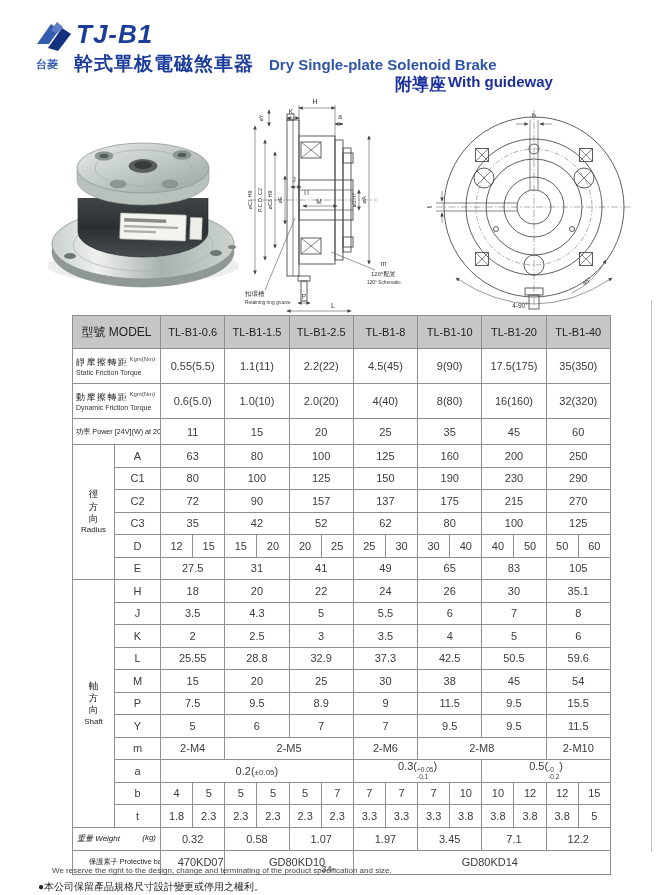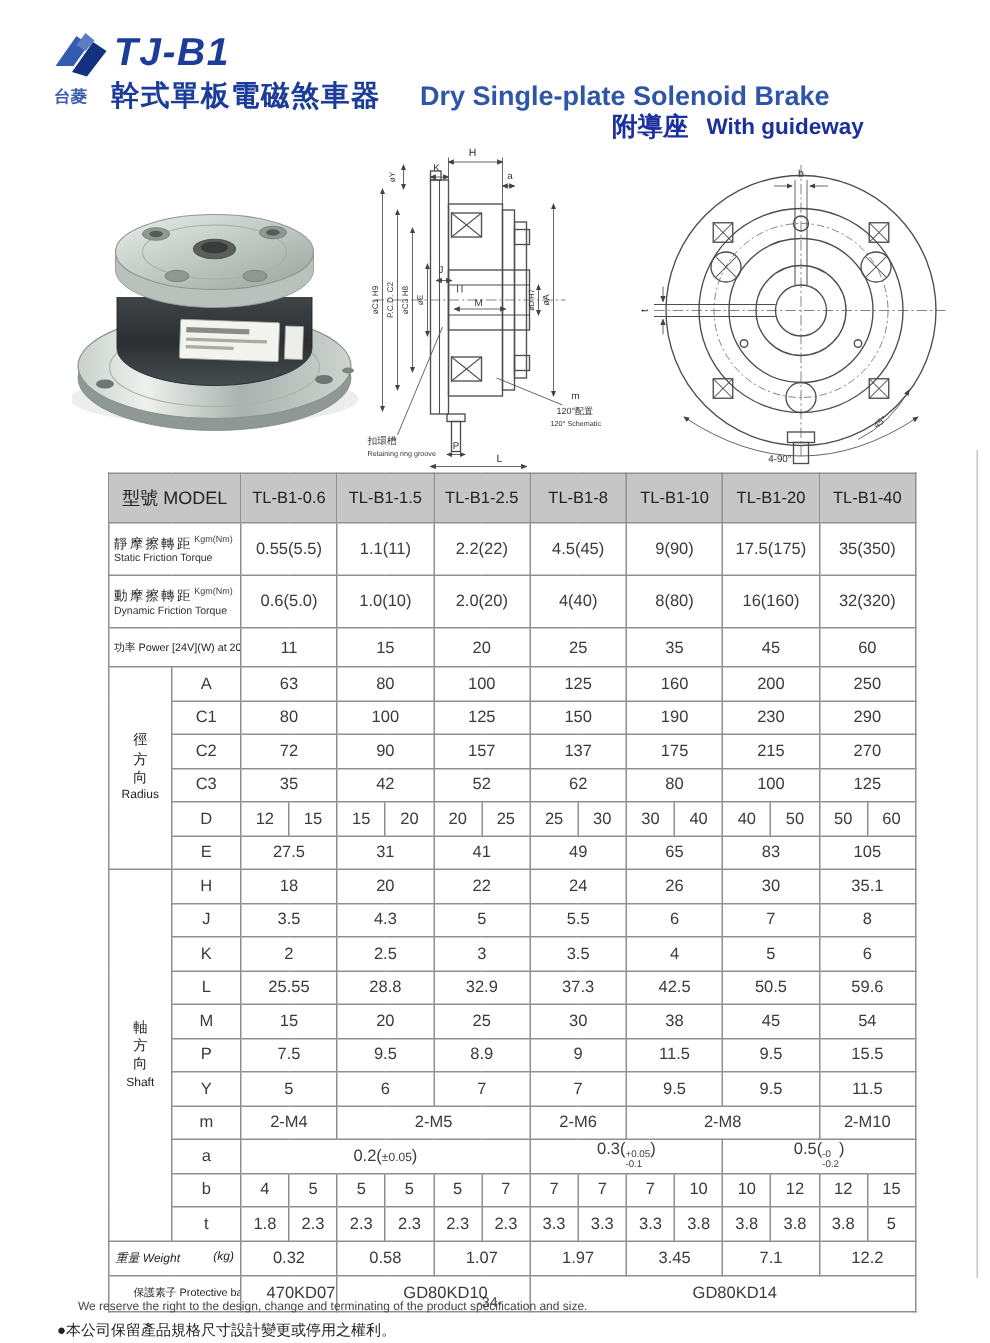--- a/index.html
+++ b/index.html
@@ -3,24 +3,24 @@
 <meta charset="utf-8">
 <style>
   html,body{margin:0;padding:0;background:#ffffff;}
   .page{position:relative;width:660px;height:895px;background:#fff;overflow:hidden;
         font-family:"Liberation Sans",sans-serif;}
   
   .logo{position:absolute;left:33px;top:20px;}
   .brand-name{position:absolute;left:36px;top:57px;font-size:11px;font-weight:bold;color:#3c5dae;}
   .model-code{position:absolute;left:76px;top:19px;font-size:26px;font-weight:bold;font-style:italic;
               color:#1b3d99;letter-spacing:1px;}
-  .titles{position:absolute;left:74px;top:51px;display:flex;align-items:baseline;gap:26px;white-space:nowrap;}
+  .titles{position:absolute;left:74px;top:51px;display:flex;align-items:baseline;gap:15px;white-space:nowrap;}
   .title-zh{font-size:19px;font-weight:bold;color:#1b3d99;letter-spacing:1px;}
-  .title-en{font-size:18px;font-weight:bold;color:#2f55a8;}
-  .variant{position:absolute;left:408px;top:73px;display:flex;align-items:center;gap:12px;color:#1b2f9e;white-space:nowrap;}
+  .title-en{font-size:15px;font-weight:bold;color:#2f55a8;}
+  .variant{position:absolute;left:395px;top:73px;display:flex;align-items:flex-start;gap:2px;color:#1b2f9e;white-space:nowrap;}
   .variant-zh{font-size:17px;font-weight:bold;}
   .variant-en{font-size:15px;font-weight:bold;}
   
   .fig{position:absolute;}
   svg text{font-family:"Liberation Sans",sans-serif;fill:#333;}
   .t7{font-size:7px}.t65{font-size:6.5px}.t6{font-size:6px}.t55{font-size:5.5px}.t5{font-size:5px}.t48{font-size:4.8px}
   .ol{fill:none;stroke:#4d4d4d;stroke-width:0.9}
   .tl{stroke:#4d4d4d;stroke-width:0.7}
   .dim{stroke:#555;stroke-width:0.6;fill:none}
   .cl{stroke:#777;stroke-width:0.6;stroke-dasharray:7 2 1.5 2;fill:none}

